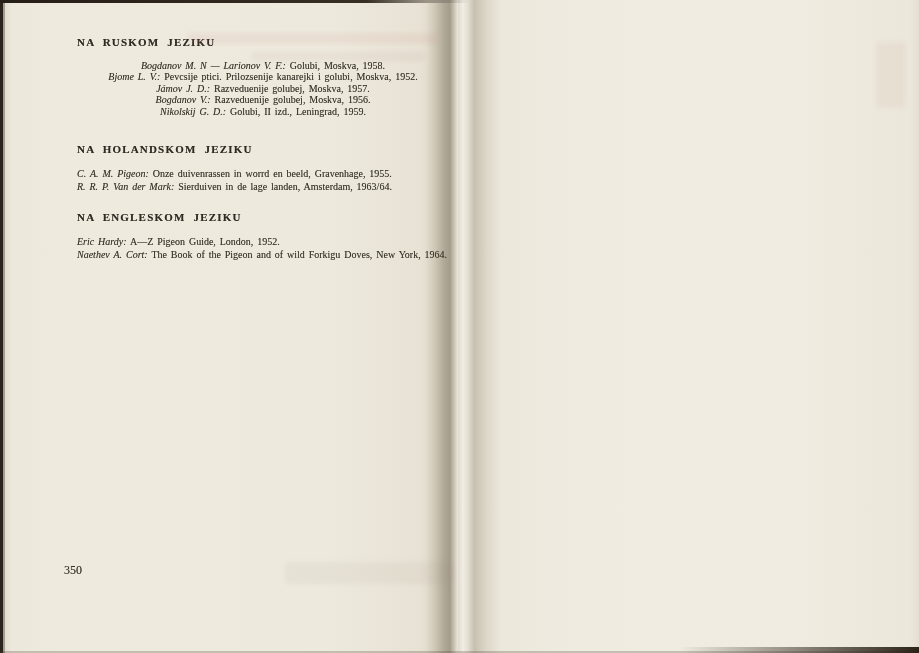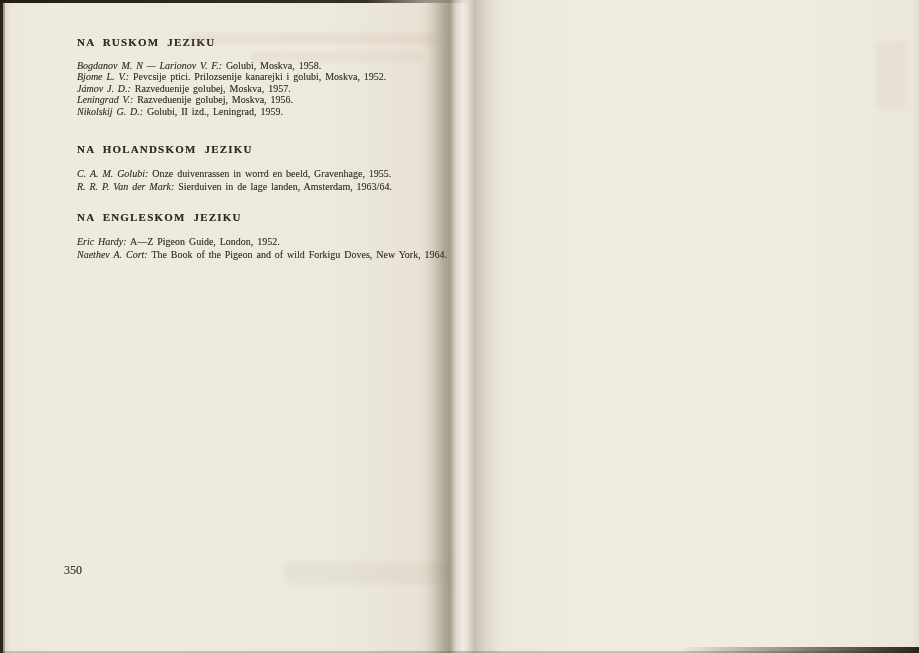--- a/index.html
+++ b/index.html
@@ -71,21 +71,21 @@
   .bib-section { margin: 0; }
   .bib-section:nth-child(2) { margin-top: 26px; }
   .bib-section:nth-child(3) { margin-top: 17px; }
   .bib-heading {
     margin: 0 0 11px 0;
     font-size: 11px; font-weight: bold;
     letter-spacing: 1.2px; word-spacing: 4px;
     color: #2f2b24; line-height: 13px;
   }
   .bib-entry { margin: 0; white-space: nowrap; word-spacing: 1.4px; }
-  .bib-section:nth-child(1) .bib-entry { line-height: 11.4px; }
+  .bib-section:nth-child(1) .bib-entry { line-height: 11.4px; text-align: center; }
   .bib-section:nth-child(2) .bib-entry,
   .bib-section:nth-child(3) .bib-entry { line-height: 13.4px; }
   .bib-author { font-style: italic; }
 
   
   .pagenum { position: absolute; font-size: 12px; color: #38342b; text-shadow: 0 0 0.5px rgba(70,64,52,0.55); }
   .pagenum-left  { left: 64px;  top: 563px; }
 </style>
 </head>
 <body>
@@ -96,30 +96,30 @@
     <div class="bib" id="bib-sections">
   <section class="bib-section">
     <h3 class="bib-heading">NA RUSKOM JEZIKU</h3>
     <div class="bib-entries">
   <p class="bib-entry"><i class="bib-author">Bogdanov M. N — Larionov V. F.:</i> <span class="bib-text">Golubi, Moskva, 1958.</span></p>
 
   <p class="bib-entry"><i class="bib-author">Bjome L. V.:</i> <span class="bib-text">Pevcsije ptici. Prilozsenije kanarejki i golubi, Moskva, 1952.</span></p>
 
   <p class="bib-entry"><i class="bib-author">Jámov J. D.:</i> <span class="bib-text">Razveduenije golubej, Moskva, 1957.</span></p>
 
-  <p class="bib-entry"><i class="bib-author">Leningrad V.:</i> <span class="bib-text">Razveduenije golubej, Moskva, 1956.</span></p>
+  <p class="bib-entry"><i class="bib-author">Bogdanov V.:</i> <span class="bib-text">Razveduenije golubej, Moskva, 1956.</span></p>
 
   <p class="bib-entry"><i class="bib-author">Nikolskij G. D.:</i> <span class="bib-text">Golubi, II izd., Leningrad, 1959.</span></p>
 </div>
   </section>
 
   <section class="bib-section">
     <h3 class="bib-heading">NA HOLANDSKOM JEZIKU</h3>
     <div class="bib-entries">
-  <p class="bib-entry"><i class="bib-author">C. A. M. Golubi:</i> <span class="bib-text">Onze duivenrassen in worrd en beeld, Gravenhage, 1955.</span></p>
+  <p class="bib-entry"><i class="bib-author">C. A. M. Pigeon:</i> <span class="bib-text">Onze duivenrassen in worrd en beeld, Gravenhage, 1955.</span></p>
 
   <p class="bib-entry"><i class="bib-author">R. R. P. Van der Mark:</i> <span class="bib-text">Sierduiven in de lage landen, Amsterdam, 1963/64.</span></p>
 </div>
   </section>
 
   <section class="bib-section">
     <h3 class="bib-heading">NA ENGLESKOM JEZIKU</h3>
     <div class="bib-entries">
 
   <p class="bib-entry"><i class="bib-author">Eric Hardy:</i> <span class="bib-text">A—Z Pigeon Guide, London, 1952.</span></p>

